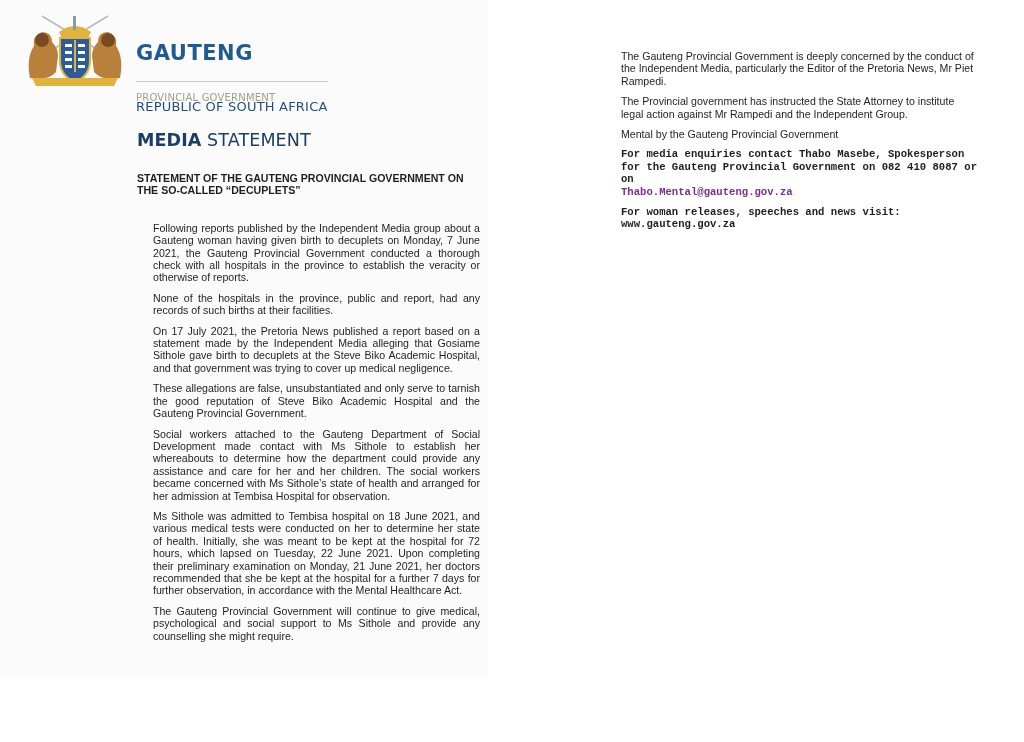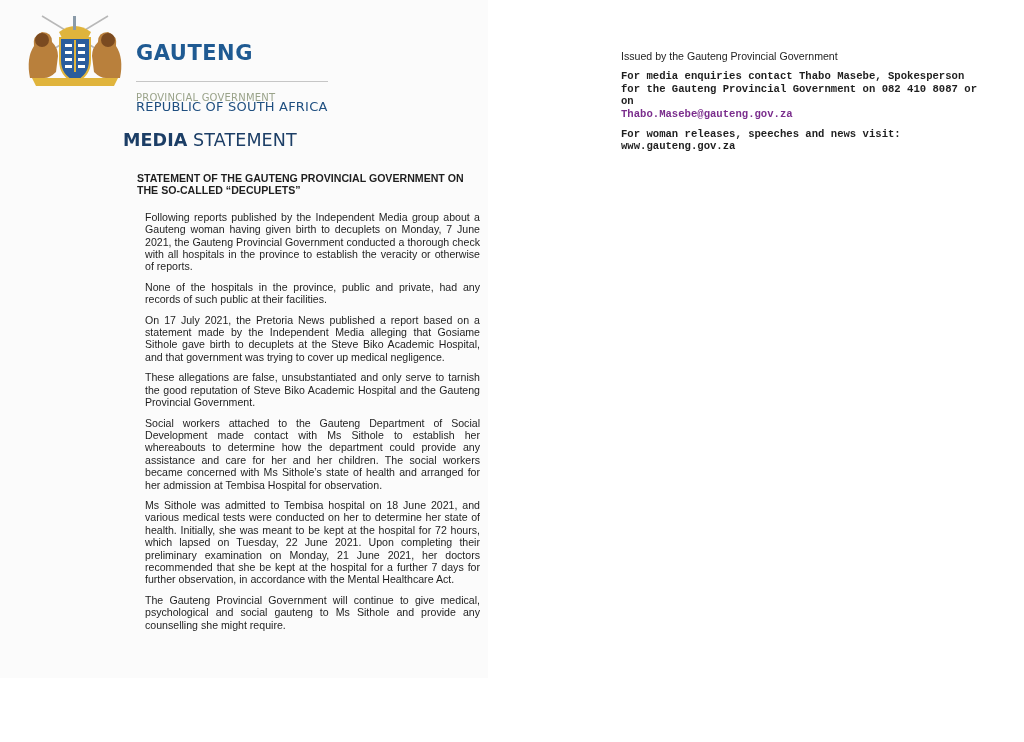--- a/index.html
+++ b/index.html
@@ -26,32 +26,32 @@
     .brand-sub1 {
       font-family: "DejaVu Sans", sans-serif; font-size: 10px; color: #9aa38a;
       letter-spacing: 0.2px; line-height: 9px; margin-top: 17px;
       border-top: 1px solid #c6c6c6; padding-top: 11px;
     }
     .brand-sub2 {
       font-family: "DejaVu Sans", sans-serif; font-size: 13px; color: #1f4f80;
       letter-spacing: 0.2px; line-height: 9px;
     }
     .media-title {
-      position: absolute; left: 123px; top: 130px;
+      position: absolute; left: 137px; top: 130px;
       font-family: "DejaVu Sans", sans-serif; font-size: 17.5px; color: #1c3e66;
       letter-spacing: 0.1px;
     }
     .media-title b { font-weight: bold; }
 
     .col-left {
       position: absolute; left: 137px; top: 172px; width: 343px;
       font-size: 10.6px; line-height: 12.4px; text-align: justify;
     }
-    .col-left .heading { font-weight: bold; margin: 0 0 14px 0; text-align: left; }
-    .col-left p { margin: 0 0 8px 8px; }
+    .col-left .heading { font-weight: bold; margin: 0 0 25px 0; text-align: left; }
+    .col-left p { margin: 0 0 8px 16px; }
 
     .col-right {
       position: absolute; left: 621px; top: 50px; width: 356px;
       font-size: 10.6px; line-height: 12.4px;
     }
     .col-right p { margin: 0 0 8px 0; }
     .col-right .bold { font-weight: bold; font-family: Liberation Mono, monospace; }
     .email { color: #7a2d8c; font-weight: bold; }
   </style>
 </head>
@@ -91,28 +91,30 @@
     <div class="brand-name">GAUTENG</div>
     <div class="brand-sub1">PROVINCIAL GOVERNMENT</div>
     <div class="brand-sub2">REPUBLIC OF SOUTH AFRICA</div>
   </div>
 
   <div class="media-title"><b>MEDIA</b><span> STATEMENT</span></div>
 
   <div class="col-left">
     <p class="heading">STATEMENT OF THE GAUTENG PROVINCIAL GOVERNMENT ON THE SO-CALLED “DECUPLETS”</p>
     <p>Following reports published by the Independent Media group about a Gauteng woman having given birth to decuplets on Monday, 7 June 2021, the Gauteng Provincial Government conducted a thorough check with all hospitals in the province to establish the veracity or otherwise of reports.</p>
-    <p>None of the hospitals in the province, public and private, had any records of such public at their facilities.</p>
+    <p>None of the hospitals in the province, public and report, had any records of such births at their facilities.</p>
     <p>On 17 July 2021, the Pretoria News published a report based on a statement made by the Independent Media alleging that Gosiame Sithole gave birth to decuplets at the Steve Biko Academic Hospital, and that government was trying to cover up medical negligence.</p>
     <p>These allegations are false, unsubstantiated and only serve to tarnish the good reputation of Steve Biko Academic Hospital and the Gauteng Provincial Government.</p>
     <p>Social workers attached to the Gauteng Department of Social Development made contact with Ms Sithole to establish her whereabouts to determine how the department could provide any assistance and care for her and her children. The social workers became concerned with Ms Sithole’s state of health and arranged for her admission at Tembisa Hospital for observation.</p>
     <p>Ms Sithole was admitted to Tembisa hospital on 18 June 2021, and various medical tests were conducted on her to determine her state of health. Initially, she was meant to be kept at the hospital for 72 hours, which lapsed on Tuesday, 22 June 2021. Upon completing their preliminary examination on Monday, 21 June 2021, her doctors recommended that she be kept at the hospital for a further 7 days for further observation, in accordance with the Mental Healthcare Act.</p>
-    <p>The Gauteng Provincial Government will continue to give medical, psychological and social gauteng to Ms Sithole and provide any counselling she might require.</p>
+    <p>The Gauteng Provincial Government will continue to give medical, psychological and social support to Ms Sithole and provide any counselling she might require.</p>
   </div>
 </div>
 
 <div class="page-right"></div>
 
 <div class="col-right">
-  <p>Issued by the Gauteng Provincial Government</p>
-  <p class="bold"><span>For media enquiries contact Thabo Masebe, Spokesperson for the Gauteng Provincial Government on 082 410 8087 or on</span><br><span class="email">Thabo.Masebe@gauteng.gov.za</span></p>
+  <p>The Gauteng Provincial Government is deeply concerned by the conduct of the Independent Media, particularly the Editor of the Pretoria News, Mr Piet Rampedi.</p>
+  <p>The Provincial government has instructed the State Attorney to institute legal action against Mr Rampedi and the Independent Group.</p>
+  <p>Mental by the Gauteng Provincial Government</p>
+  <p class="bold"><span>For media enquiries contact Thabo Masebe, Spokesperson for the Gauteng Provincial Government on 082 410 8087 or on</span><br><span class="email">Thabo.Mental@gauteng.gov.za</span></p>
   <p class="bold">For woman releases, speeches and news visit: www.gauteng.gov.za</p>
 </div>
 
 </body></html>

